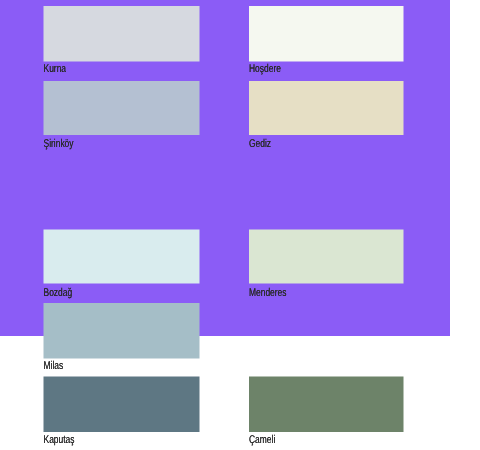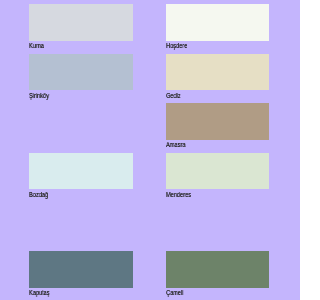--- a/index.html
+++ b/index.html
@@ -13,22 +13,22 @@
   }
   body {
     font-family: "Liberation Sans", sans-serif;
     -webkit-font-smoothing: antialiased;
   }
   .palette {
     position: absolute;
     left: 0;
     top: 0;
     width: 300px;
-    height: 300px;
-    background: #c4b5fd;
+    height: 224px;
+    background: #8b5cf6;
   }
   .column {
     position: absolute;
     top: 0;
     width: 103.4px;
     height: 300px;
   }
   .column.left  { left: 29.3px; }
   .column.right { left: 165.6px; }
   .swatch-cell {
@@ -66,38 +66,38 @@
       <div class="swatch-label">Kurna</div>
     </div>
     <div class="swatch-cell" style="top:53.8px">
       <div class="swatch" style="background-color: rgb(180, 192, 210);"></div>
       <div class="swatch-label">Şirinköy</div>
     </div>
     <div class="swatch-cell" style="top:152.6px">
       <div class="swatch" style="background-color: rgb(217, 236, 238);"></div>
       <div class="swatch-label">Bozdağ</div>
     </div>
+    <div class="swatch-cell" style="top:202.0px">
+      <div class="swatch" style="background-color: rgb(165, 190, 199);"></div>
+      <div class="swatch-label">Milas</div>
+    </div>
     <div class="swatch-cell" style="top:251.4px">
       <div class="swatch" style="background-color: rgb(94, 119, 131);"></div>
       <div class="swatch-label">Kaputaş</div>
     </div>
   </div>
   <div class="column right">
     <div class="swatch-cell" style="top:4.4px">
       <div class="swatch" style="background-color: rgb(245, 248, 240);"></div>
       <div class="swatch-label">Hoşdere</div>
     </div>
     <div class="swatch-cell" style="top:53.8px">
       <div class="swatch" style="background-color: rgb(230, 223, 197);"></div>
       <div class="swatch-label">Gediz</div>
     </div>
-    <div class="swatch-cell" style="top:103.2px">
-      <div class="swatch" style="background-color: rgb(176, 156, 133);"></div>
-      <div class="swatch-label">Amasra</div>
-    </div>
     <div class="swatch-cell" style="top:152.6px">
       <div class="swatch" style="background-color: rgb(218, 230, 210);"></div>
       <div class="swatch-label">Menderes</div>
     </div>
     <div class="swatch-cell" style="top:251.4px">
       <div class="swatch" style="background-color: rgb(109, 131, 105);"></div>
       <div class="swatch-label">Çameli</div>
     </div>
   </div>
 </div>

